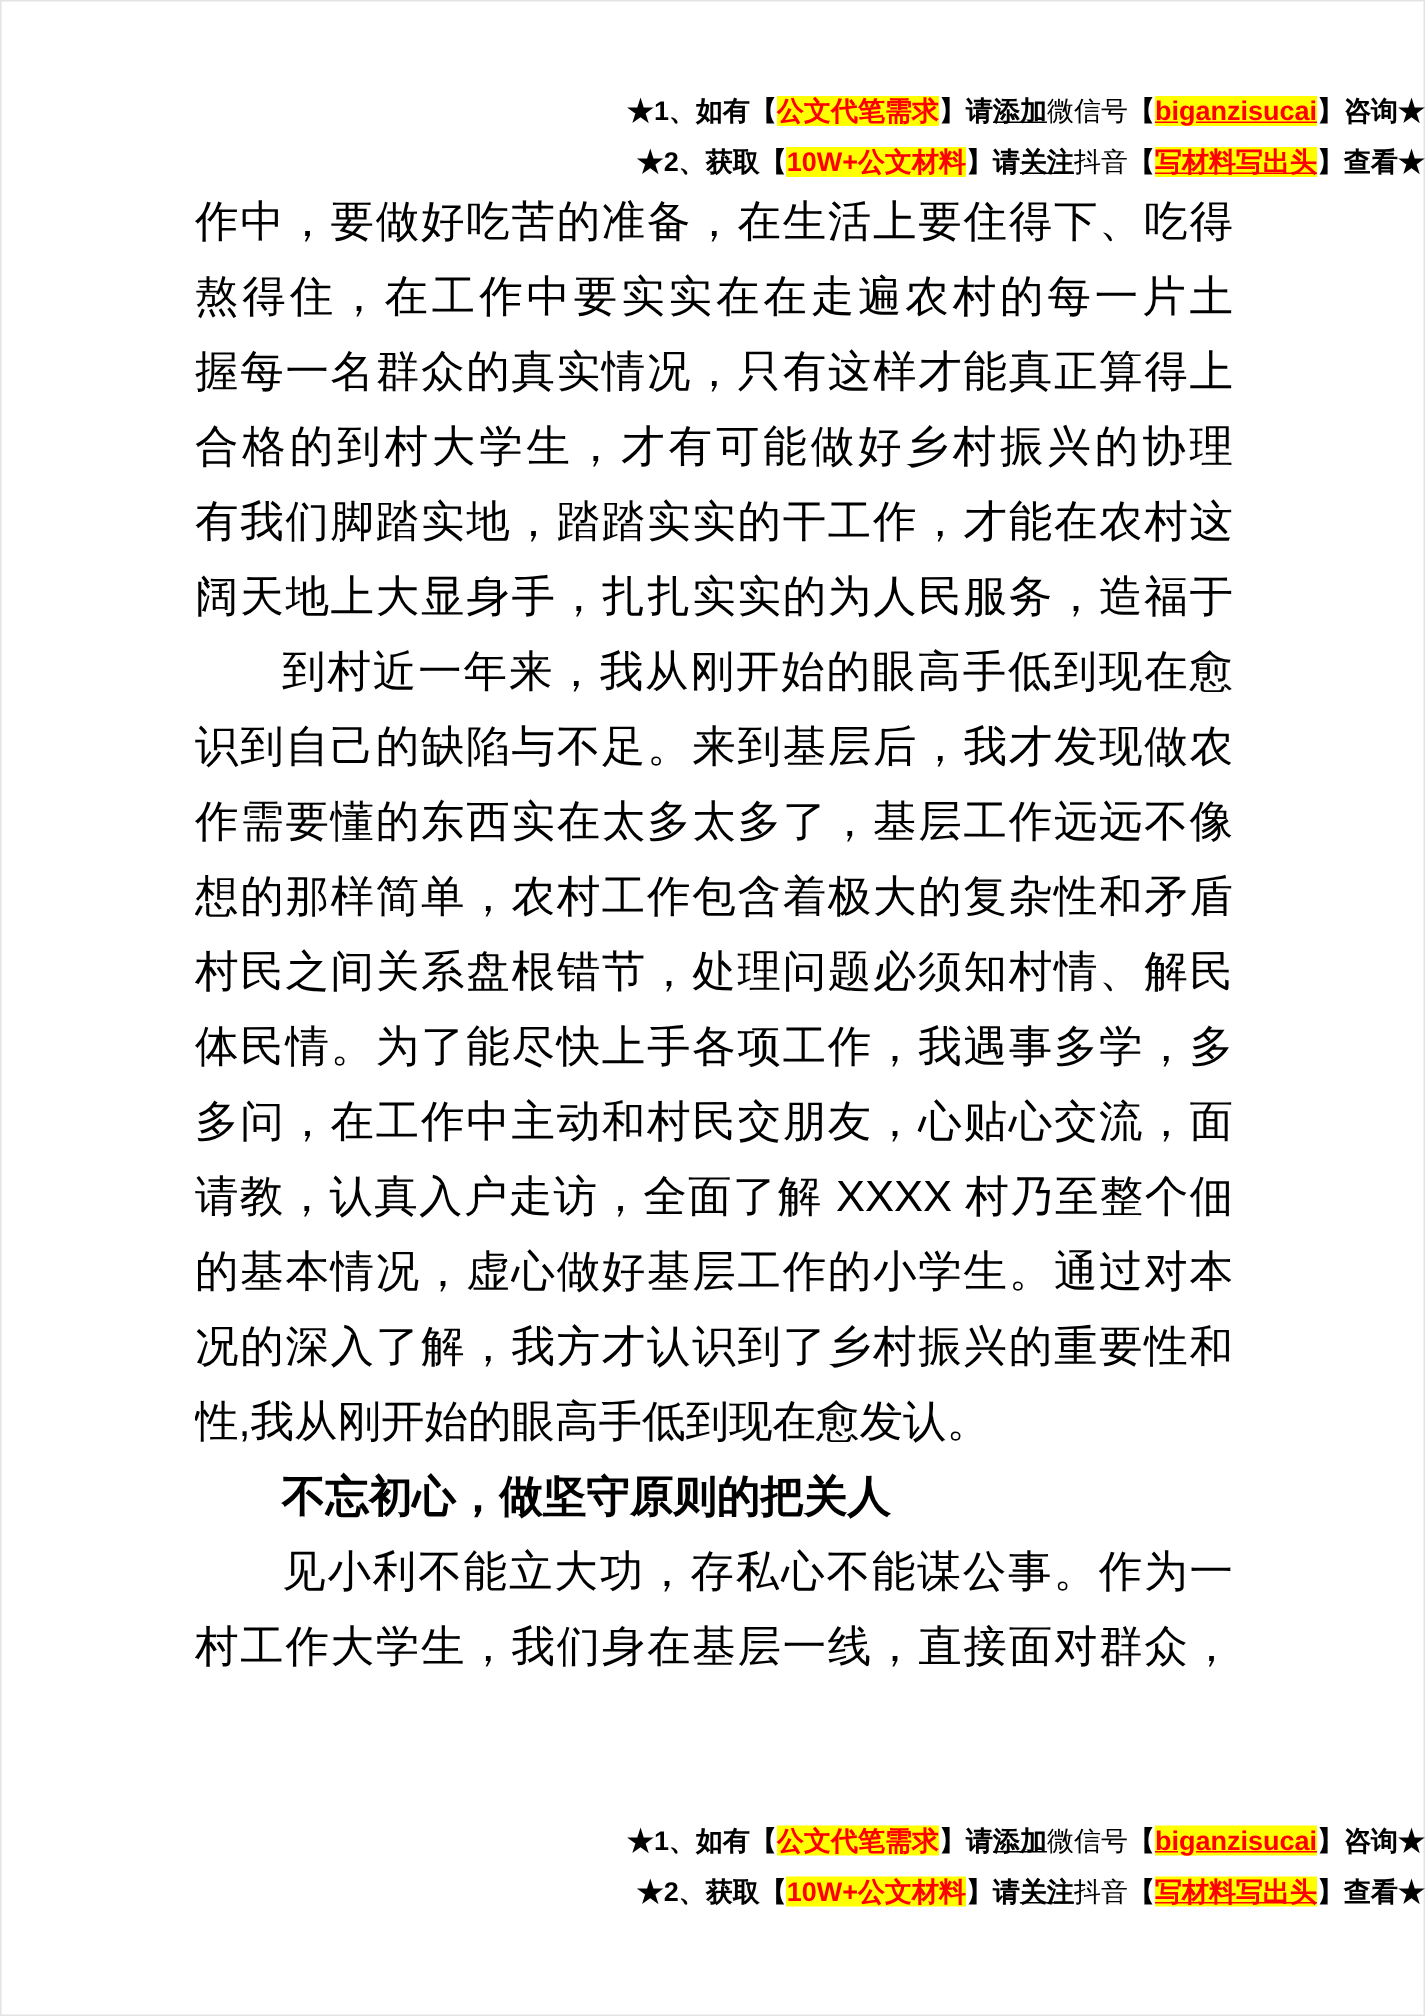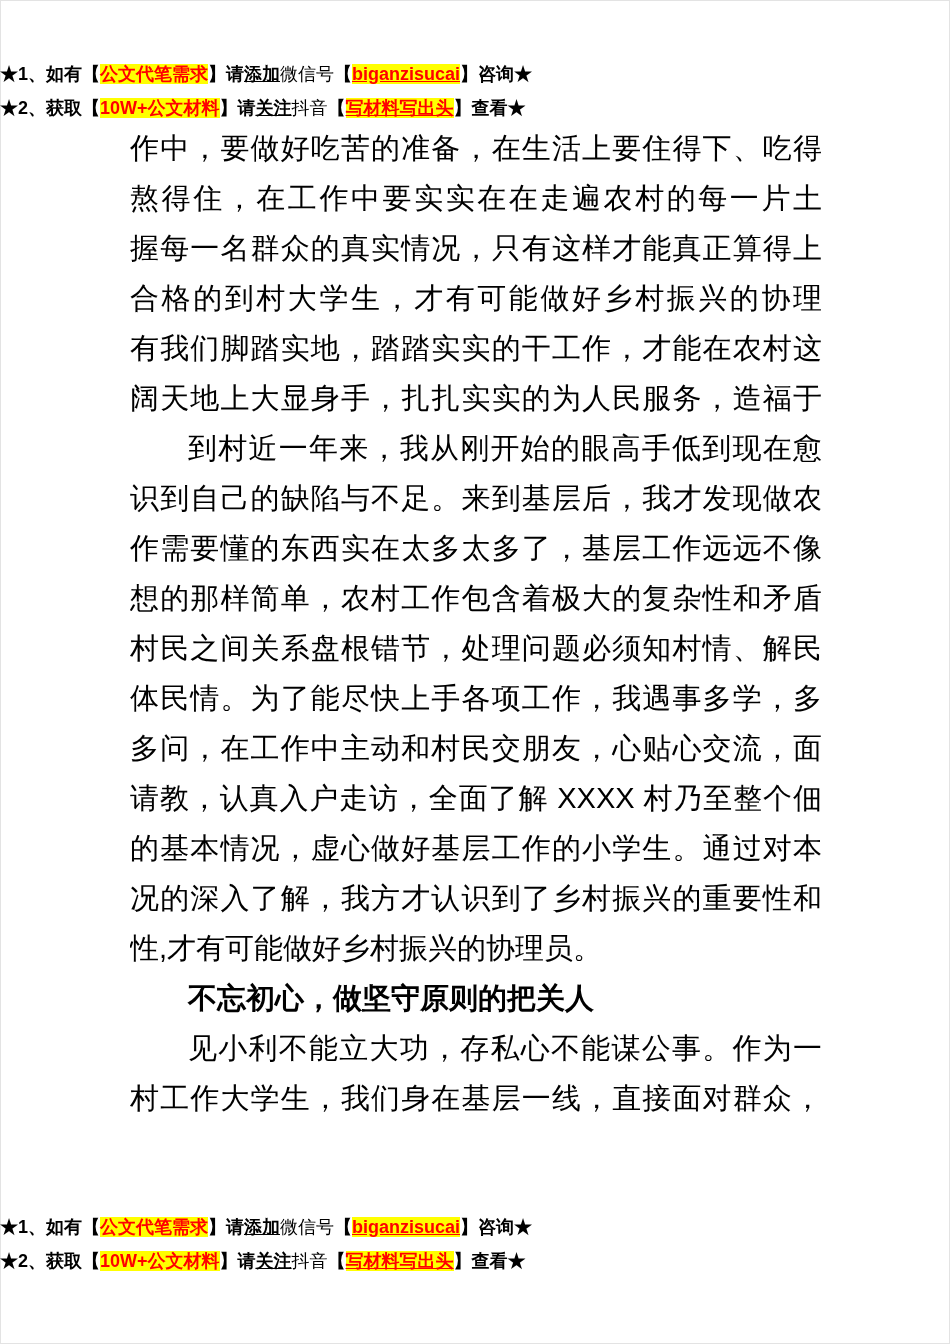--- a/index.html
+++ b/index.html
@@ -10,21 +10,21 @@
     background: #ffffff;
     font-family: "Liberation Sans", sans-serif;
     box-shadow: inset 0 0 0 1px #e3e3e3;
     overflow: hidden;
   }
   
   .promo {
     position: absolute;
     left: 0;
     width: 100%;
-    text-align: left;
+    text-align: right;
     color: #000000;
   }
   .promo-top { top: 57px; }
   .promo-bottom { top: 1210px; }
   .promo-line {
     font-size: 18px;
     font-weight: bold;
     line-height: 34px;
     white-space: nowrap;
   }
@@ -90,21 +90,21 @@
     <div class="bline indent">到村近一年来，我从刚开始的眼高手低到现在愈发认</div>
     <div class="bline">识到自己的缺陷与不足。来到基层后，我才发现做农村工</div>
     <div class="bline">作需要懂的东西实在太多太多了，基层工作远远不像自己</div>
     <div class="bline">想的那样简单，农村工作包含着极大的复杂性和矛盾性。</div>
     <div class="bline">村民之间关系盘根错节，处理问题必须知村情、解民意、</div>
     <div class="bline">体民情。为了能尽快上手各项工作，我遇事多学，多听，</div>
     <div class="bline">多问，在工作中主动和村民交朋友，心贴心交流，面对面</div>
     <div class="bline">请教，认真入户走访，全面了解 XXXX 村乃至整个佃坪乡</div>
     <div class="bline">的基本情况，虚心做好基层工作的小学生。通过对本村情</div>
     <div class="bline">况的深入了解，我方才认识到了乡村振兴的重要性和迫切</div>
-    <div class="bline short">性,才有可能做好乡村振兴的协理员。</div>
+    <div class="bline short">性,我从刚开始的眼高手低到现在愈发认。</div>
 
     <div class="bline heading">不忘初心，做坚守原则的把关人</div>
 
     <div class="bline indent">见小利不能立大功，存私心不能谋公事。作为一名到</div>
     <div class="bline">村工作大学生，我们身在基层一线，直接面对群众，肩负</div>
   </div>
 
   <div class="promo promo-bottom">
     <div class="promo-line">
       <span>★1、如有【</span><span class="hl">公文代笔需求</span><span>】请</span><span class="u">添加</span><span class="rg">微信号</span><span>【</span><span class="hl-u">biganzisucai</span><span>】咨询★</span>

